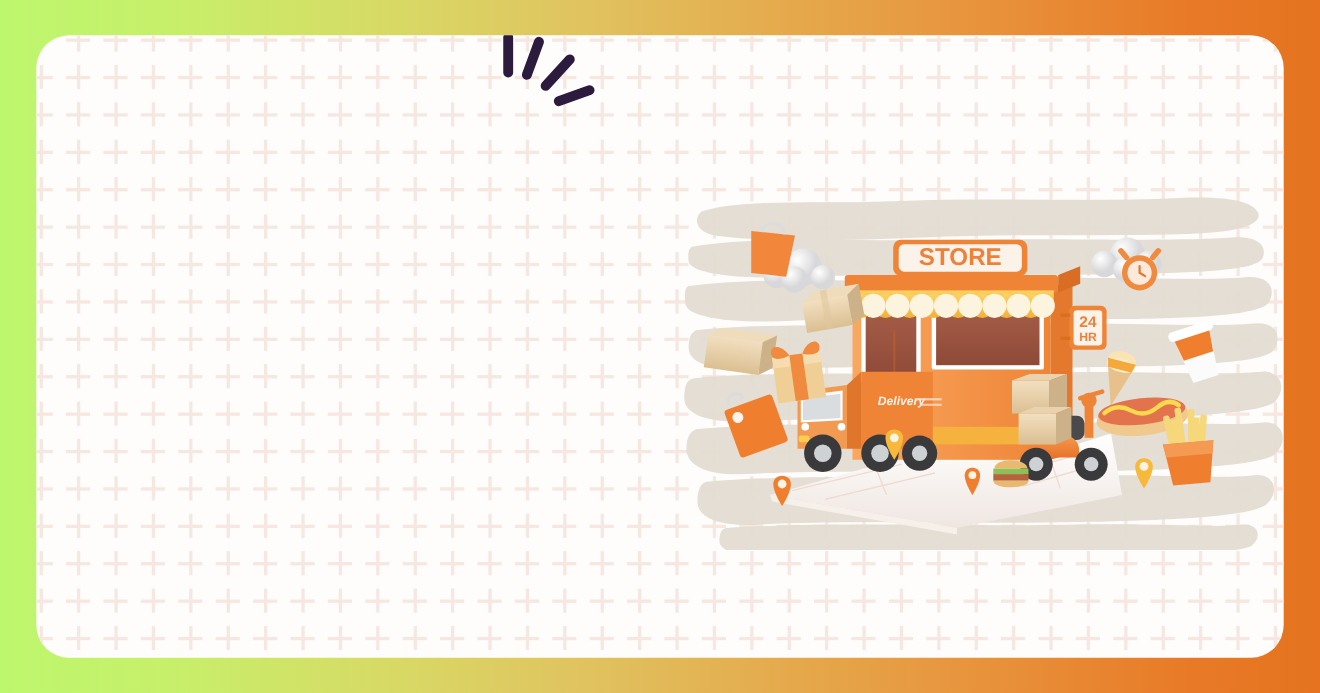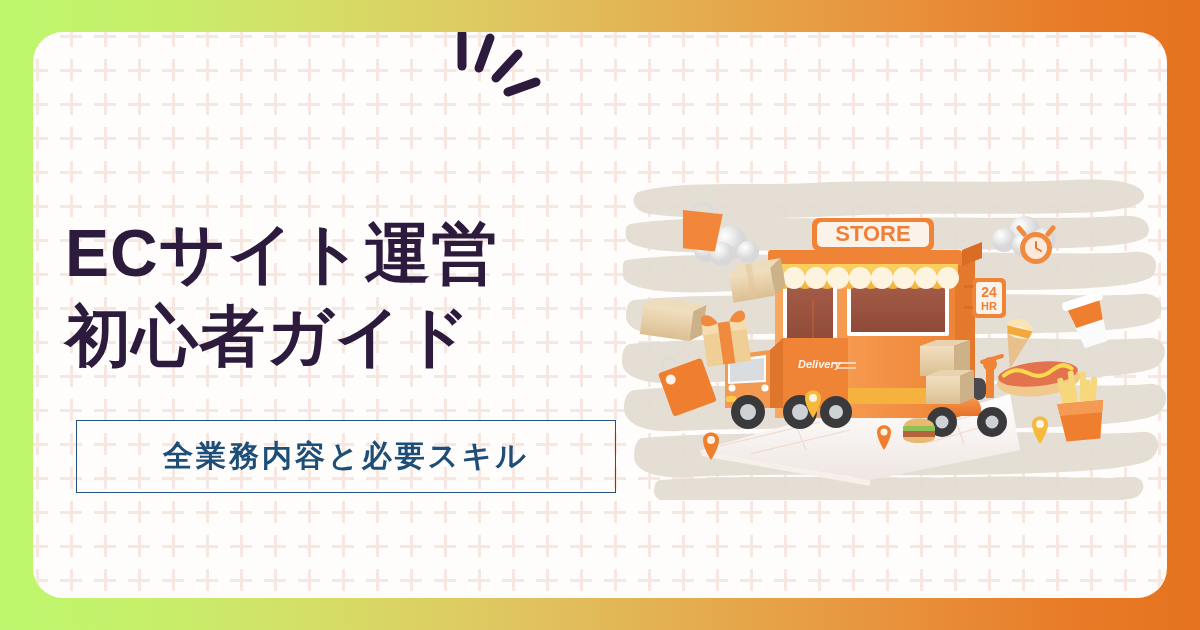--- a/index.html
+++ b/index.html
@@ -1517,24 +1517,17 @@
 
       <svg class="sparkle" viewBox="0 0 110 90">
         <g stroke="#2c1b3d" stroke-width="9" stroke-linecap="round">
           <line x1="14" y1="12" x2="14" y2="44"></line>
           <line x1="42" y1="16" x2="31" y2="46"></line>
           <line x1="70" y1="32" x2="48" y2="56"></line>
           <line x1="88" y1="60" x2="60" y2="70"></line>
         </g>
       </svg>
 
-      <h1 class="headline">
-        <span class="l1">ECサイト運営</span>
-        <span class="l2">初心者ガイド</span>
-      </h1>
-
-      <div class="subtitle-box">
-        <span class="subtitle-text">全業務内容と必要スキル</span>
-      </div>
+
 
     </div>
   </div>
 </div>
 
 </body></html>

